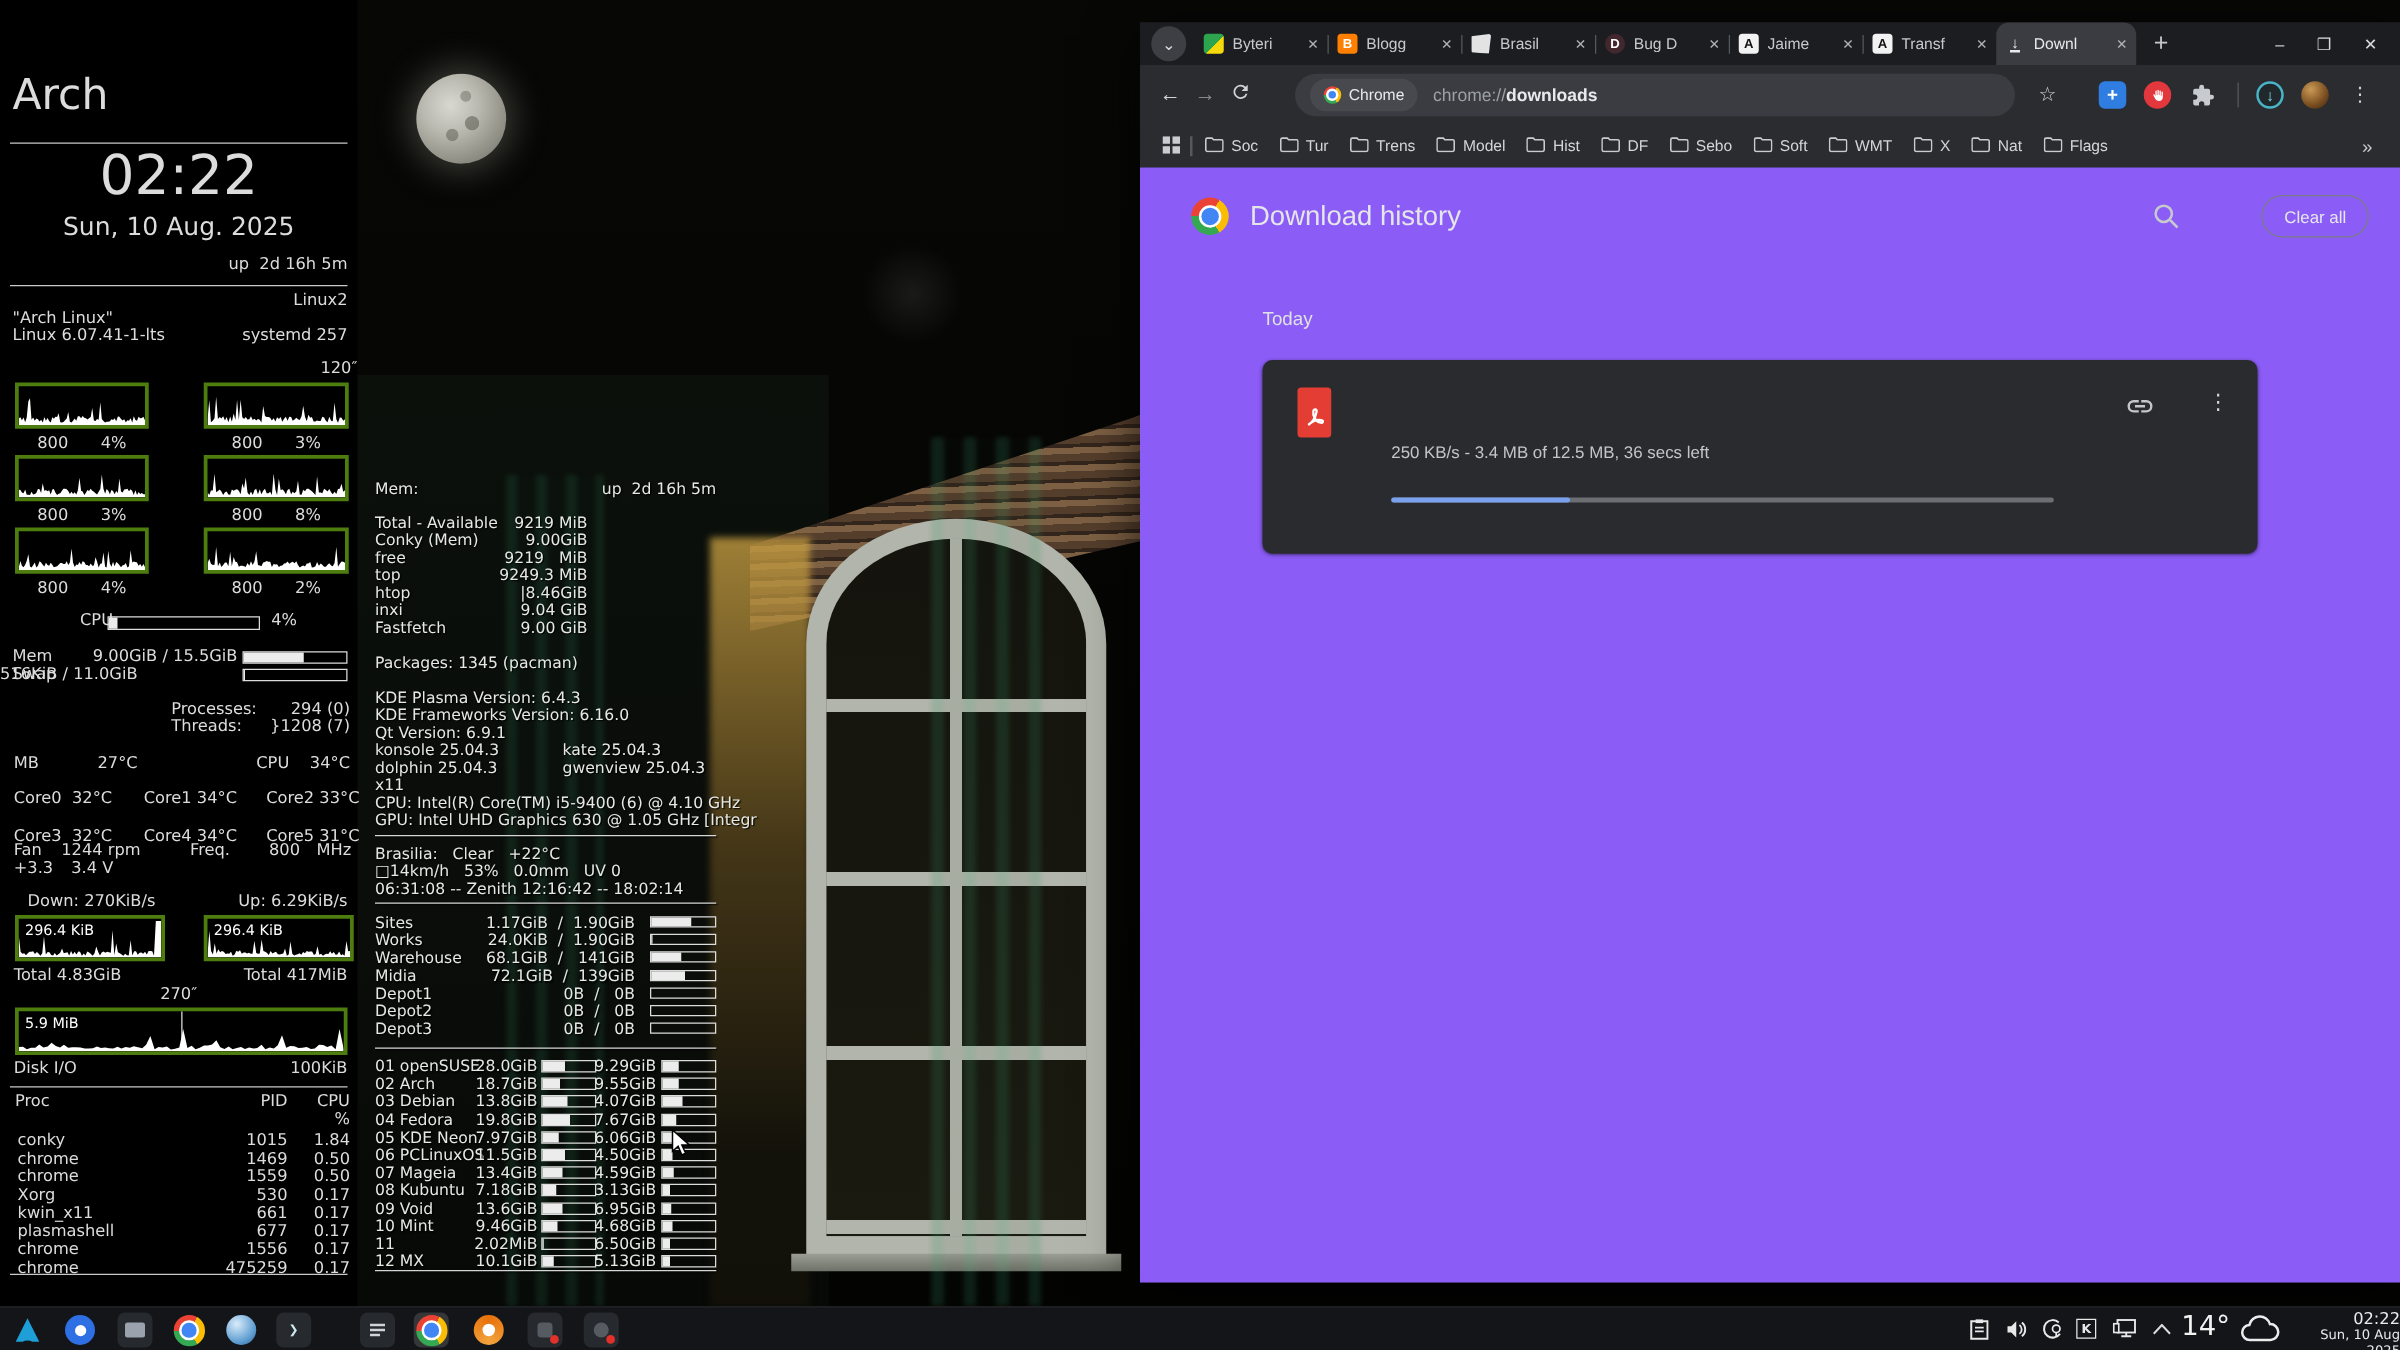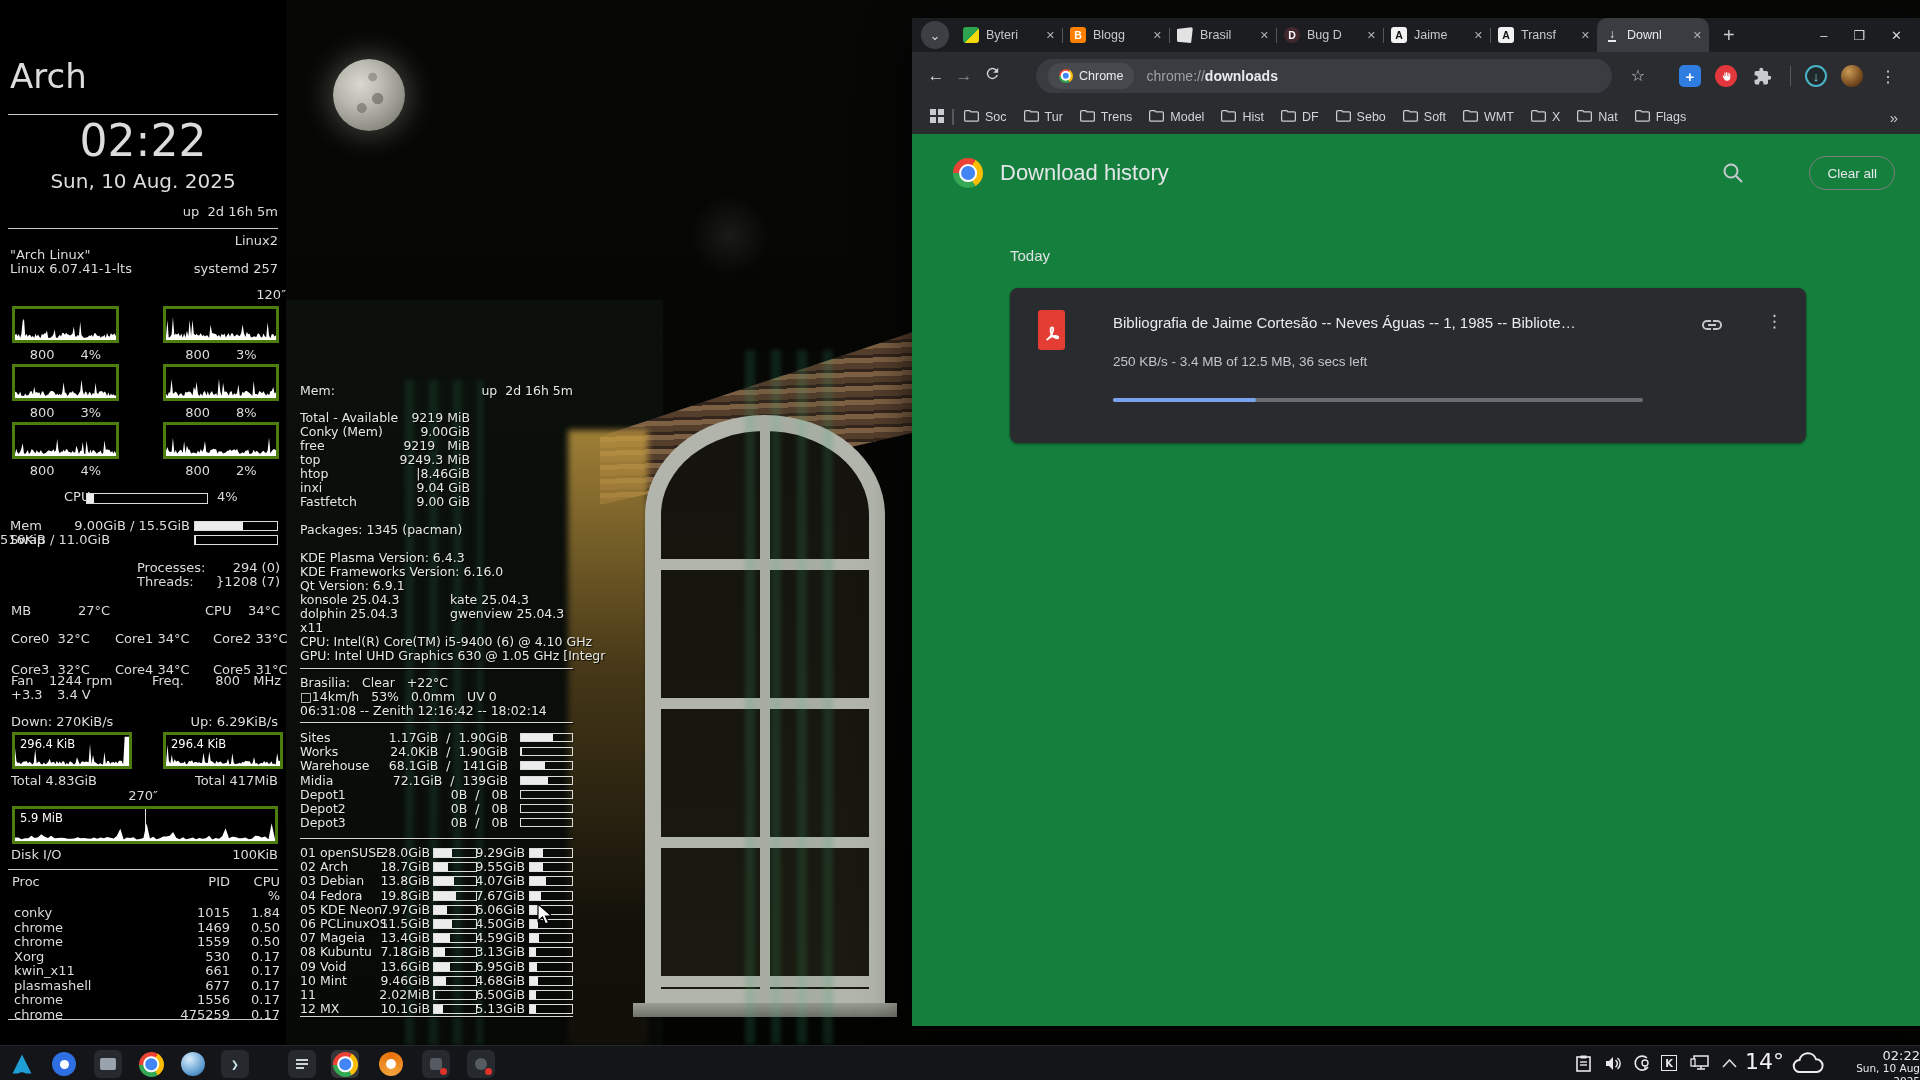--- a/index.html
+++ b/index.html
@@ -98,21 +98,21 @@
 #ext-blue{background:#2f7de0;border-radius:5px;color:#fff;font-weight:700;font-size:15px}
 #ext-red{background:#e2373c;border-radius:50%}
 #tb-sep{position:absolute;left:878px;top:14px;width:1px;height:20px;background:#55585d}
 #dl-ring{border-radius:50%;border:2.5px solid #49b3c8;background:#20282c;color:#7fd4e4;font-weight:700;font-size:13px}
 #avatar{border-radius:50%;background:radial-gradient(circle at 35% 30%,#c99a55,#7a4d20 60%,#3a2410)}
 #kebab-tb{color:#cfd2d6;font-size:16px}
 #bookmarks{position:absolute;left:0;top:82px;right:0;height:34px;background:#2a2c30;display:flex;align-items:center;color:#d2d5d9;font-size:12.5px}
 #bm-sep{width:2px;height:16px;background:#55585d;margin:0 10px 0 8px}
 .bm{display:flex;align-items:center;gap:6px;margin-right:17px;white-space:nowrap}
 #bm-more{position:absolute;right:22px;font-size:15px;color:#c6c9cc}
-#page{position:absolute;left:0;top:116px;right:0;bottom:0;background:#15803d}
+#page{position:absolute;left:0;top:116px;right:0;bottom:0;background:#8b5cf6}
 #dl-header{position:absolute;left:41px;top:24px;display:flex;align-items:center;gap:17px}
 #dl-title{font-size:22px;color:#e4e6e9;font-weight:400}
 #search-ico{position:absolute;right:175px;top:27px}
 #clear-all{position:absolute;right:25px;top:22px;height:34px;padding:0 17px;border:1px solid #7a7e83;border-radius:17px;
  color:#e6e8eb;font-size:13.5px;display:flex;align-items:center;background:transparent}
 #today{position:absolute;left:98px;top:113px;font-size:15px;color:#dfe2e5}
 #dl-card{position:absolute;left:98px;top:154px;width:796px;height:155px;background:#2a2b2f;border-radius:8px;box-shadow:0 1px 3px rgba(0,0,0,.5)}
 #pdf-ico{position:absolute;left:28px;top:22px;width:27px;height:40px;background:#e33d34;border-radius:3px;display:flex;align-items:center;justify-content:center}
 #dl-name{position:absolute;left:103px;top:26px;width:560px;font-size:15px;color:#e8eaed;white-space:nowrap;overflow:hidden}
 #dl-status{position:absolute;left:103px;top:66px;font-size:13.5px;color:#c2c6ca}
@@ -242,21 +242,21 @@
   <div class="ck" style="left:205px;top:604px">CPU</div>
   <div class="ck" style="left:0;top:604px;width:280px;text-align:right">34°C</div>
   <div id="cores-grid" class="ck" style="left:11px;top:632px;width:270px"><span>Core0  32°C</span><span>Core1 34°C</span><span>Core2 33°C</span><span>Core3  32°C</span><span>Core4 34°C</span><span>Core5 31°C</span></div>
   <div class="ck" style="left:11px;top:674px">Fan</div>
   <div class="ck" style="left:49px;top:674px">1244 rpm</div>
   <div class="ck" style="left:152px;top:674px">Freq.</div>
   <div class="ck" style="left:0;top:674px;width:240px;text-align:right">800</div>
   <div class="ck" style="left:0;top:674px;width:281px;text-align:right">MHz</div>
   <div class="ck" style="left:11px;top:688px">+3.3</div>
   <div class="ck" style="left:57px;top:688px">3.4 V</div>
-  <div class="ck" style="left:11px;top:715px">Down: 270KiB/s</div>
+  <div class="ck" style="left:22px;top:715px">Down: 270KiB/s</div>
   <div class="ck" style="left:0;top:715px;width:278px;text-align:right">Up: 6.29KiB/s</div>
   <div class="gbox" style="left:12px;top:732px;width:120px;height:37px">
     <div class="glabel">296.4 KiB</div>
       <div class="gfill" id="net1"></div>
       <svg viewBox="0 0 100 35" preserveAspectRatio="none" style="position:absolute;inset:0;width:100%;height:100%">
         <polygon points="0,35 0.0,14.6 1.3,29.7 2.5,31.7 3.8,31.1 5.1,33.0 6.3,31.1 7.6,29.8 8.9,29.8 10.1,29.3 11.4,31.8 12.7,30.1 13.9,31.4 15.2,33.4 16.5,31.2 17.7,15.8 19.0,32.2 20.3,30.1 21.5,30.3 22.8,32.7 24.1,33.3 25.3,31.0 26.6,33.1 27.8,32.1 29.1,30.6 30.4,26.8 31.6,31.2 32.9,30.8 34.2,30.3 35.4,33.1 36.7,29.2 38.0,32.3 39.2,29.8 40.5,32.2 41.8,29.6 43.0,29.8 44.3,33.5 45.6,31.4 46.8,33.2 48.1,29.6 49.4,30.4 50.6,31.8 51.9,33.5 53.2,31.2 54.4,25.1 55.7,29.8 57.0,33.2 58.2,30.5 59.5,29.5 60.8,30.8 62.0,29.8 63.3,30.2 64.6,30.8 65.8,10.3 67.1,32.9 68.4,22.3 69.6,30.2 70.9,31.2 72.2,32.4 73.4,33.4 74.7,31.5 75.9,32.9 77.2,33.2 78.5,19.1 79.7,33.1 81.0,29.3 82.3,29.3 83.5,32.6 84.8,30.8 86.1,30.5 87.3,31.6 88.6,29.9 89.9,32.3 91.1,29.2 92.4,29.2 93.7,29.3 94.9,33.4 96.2,2.0 97.5,2.0 98.7,2.0 100.0,2.0 100,35" fill="#fff"></polygon>
       </svg>
     </div>
   <div class="gbox" style="left:163px;top:732px;width:120px;height:37px">
     <div class="glabel">296.4 KiB</div>
@@ -497,21 +497,20 @@
           <line x1="15" y1="15" x2="21" y2="21" stroke="#c6c9cd" stroke-width="2"></line>
         </svg></span>
     <div id="clear-all">Clear all</div>
     <div id="today">Today</div>
     <div id="dl-card">
       <div id="pdf-ico">
         <svg width="20" height="26" viewBox="0 0 26 34">
             <path d="M6 30c4-2.5 7.5-8 8.6-13.5.6-3.2-2.8-3.8-3.3-1-1 5.5 2.2 11 7.6 12.2 2.8.6 3.3-2.2.6-2.8-4.4-.9-10 1.8-13.5 5.1z" fill="none" stroke="#fff" stroke-width="2.4" stroke-linecap="round"></path>
           </svg>
         </div>
-      <div id="dl-name">Bibliografia de Jaime Cortesão -- Neves Águas -- 1, 1985 -- Bibliote…</div>
       <div id="dl-status">250 KB/s - 3.4 MB of 12.5 MB, 36 secs left</div>
       <div id="dl-progress">
           <i id="dl-fill" style="width: 27%;"></i>
         </div>
       <span id="link-ico">
         <svg width="24" height="24" viewBox="0 0 24 24">
             <path d="M3.9 12A3.1 3.1 0 0 1 7 8.9h4V7H7a5 5 0 0 0 0 10h4v-1.9H7A3.1 3.1 0 0 1 3.9 12zm4.1 1h8v-2H8v2zm9-6h-4v1.9h4a3.1 3.1 0 1 1 0 6.2h-4V17h4a5 5 0 0 0 0-10z" fill="#c3c7cb"></path>
           </svg></span>
       <span id="kebab-card">⋮</span>
     </div>

